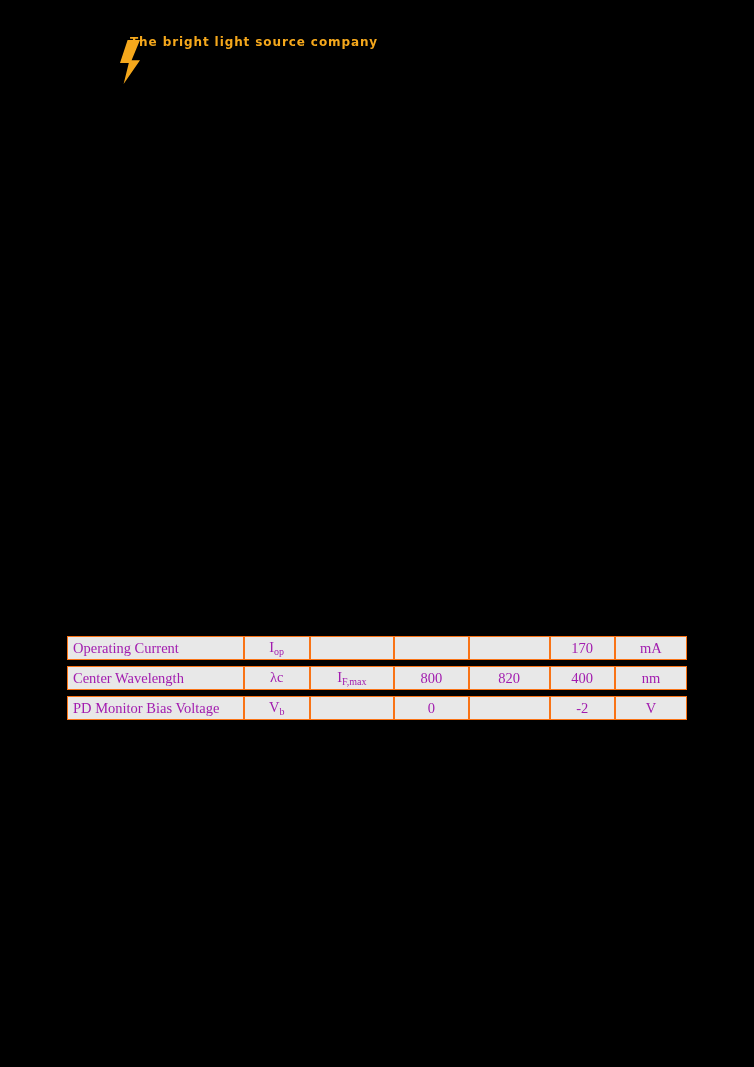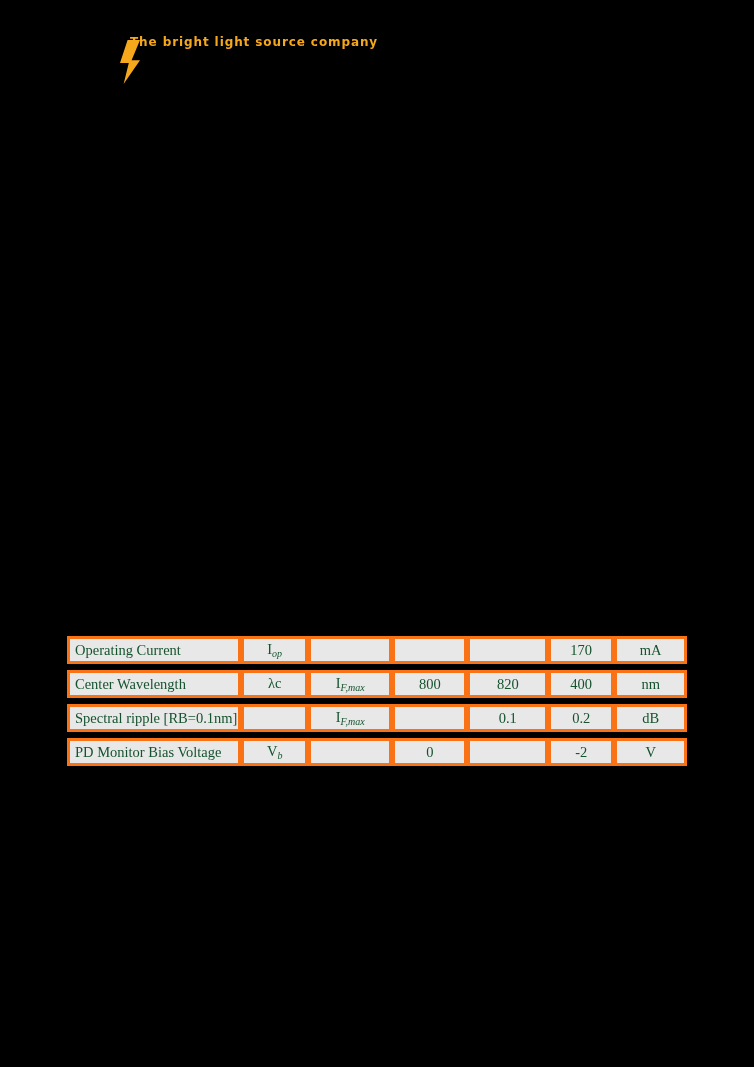--- a/index.html
+++ b/index.html
@@ -58,24 +58,24 @@
   .spec-table {
     position: absolute;
     left: 67px;
     top: 630px;
     width: 620px;
     border-collapse: separate;
     border-spacing: 0 6px;
   }
   .spec-table td {
     background: #e8e8e8;
-    border: 3px solid #f97316;
+    border: 1px solid #f97316;
     height: 20px;
     font-size: 14.5px;
-    color: #14532d;
+    color: #a21caf;
     padding: 0 0;
     text-align: center;
     vertical-align: middle;
     line-height: 20px;
   }
   .spec-table td.param {
     text-align: left;
     padding-left: 5px;
   }
   
@@ -85,21 +85,20 @@
   .c3 { width: 81px; }
   .c4 { width: 88px; }
   .c5 { width: 70px; }
   .c6 { width: 78px; }
 
   sub {
     font-size: 10px;
     vertical-align: baseline;
     position: relative;
     top: 3px;
-    font-style: italic;
   }
 </style>
 </head>
 <body>
 
 <div class="logo-block">
   <div class="logo-wordmark">
     <span class="logo-flame"></span>
   </div>
   <div class="logo-tagline">The bright light source company</div>
@@ -119,29 +118,20 @@
     <tr>
       <td class="param c0">Center Wavelength</td>
       <td class="c1"><span>λc</span><sub></sub></td>
       <td class="c2"><span>I</span><sub>F,max</sub></td>
       <td class="c3">800</td>
       <td class="c4">820</td>
       <td class="c5">400</td>
       <td class="c6">nm</td>
     </tr>
     <tr>
-      <td class="param c0">Spectral ripple [RB=0.1nm]</td>
-      <td class="c1"><span></span><sub></sub></td>
-      <td class="c2"><span>I</span><sub>F,max</sub></td>
-      <td class="c3"></td>
-      <td class="c4">0.1</td>
-      <td class="c5">0.2</td>
-      <td class="c6">dB</td>
-    </tr>
-    <tr>
       <td class="param c0">PD Monitor Bias Voltage</td>
       <td class="c1"><span>V</span><sub>b</sub></td>
       <td class="c2"><span></span><sub></sub></td>
       <td class="c3">0</td>
       <td class="c4"></td>
       <td class="c5">-2</td>
       <td class="c6">V</td>
     </tr>
   </tbody>
 </table>

